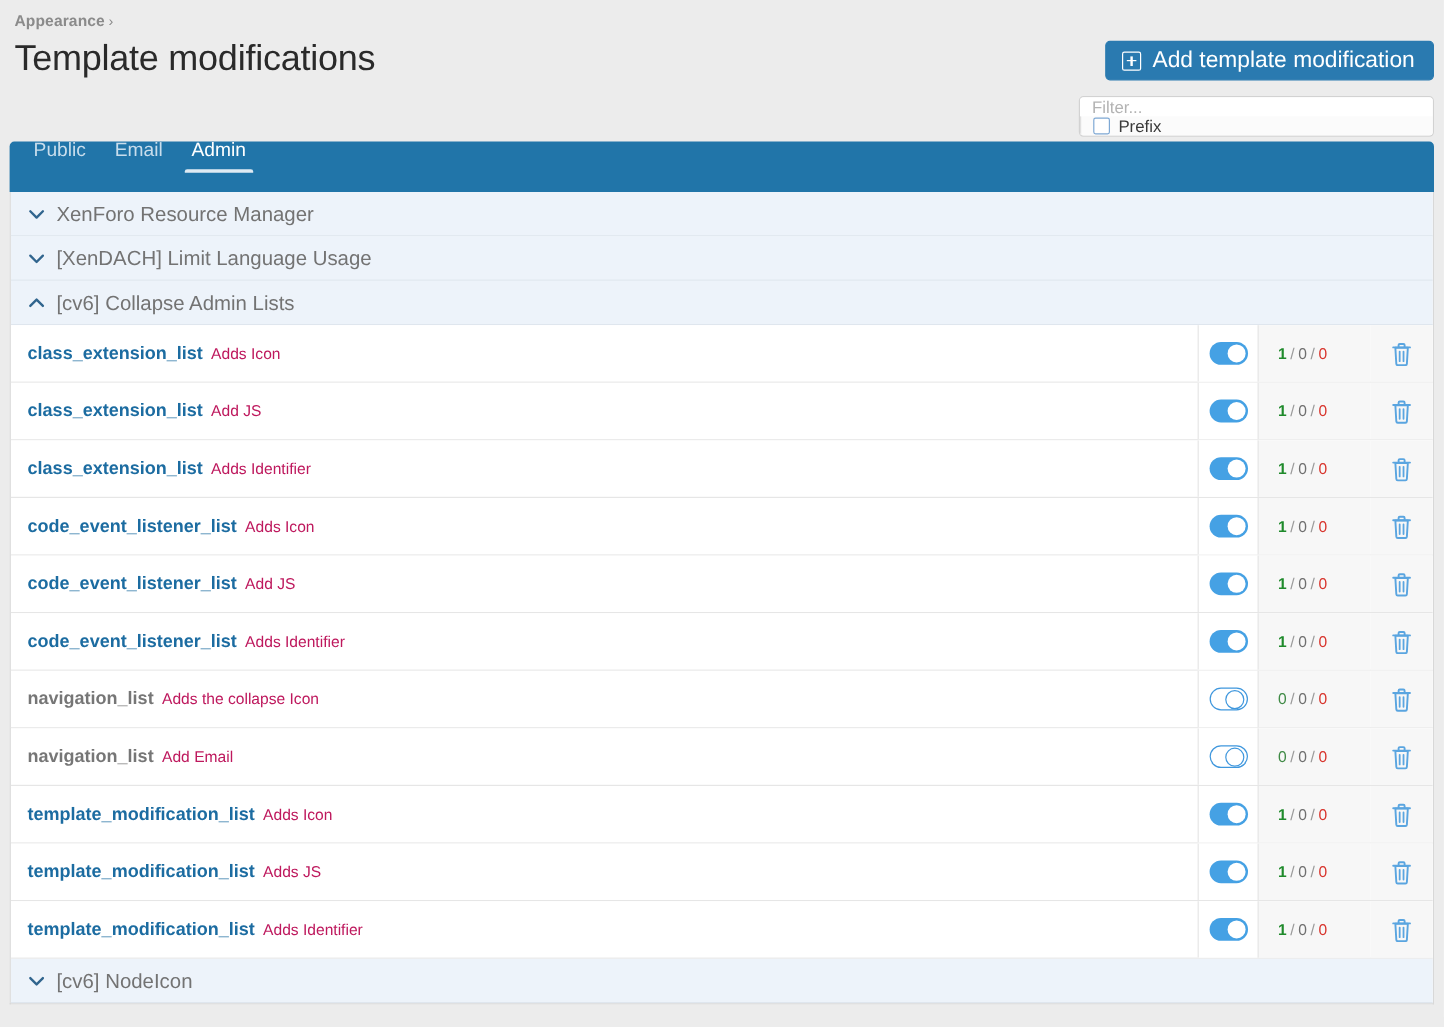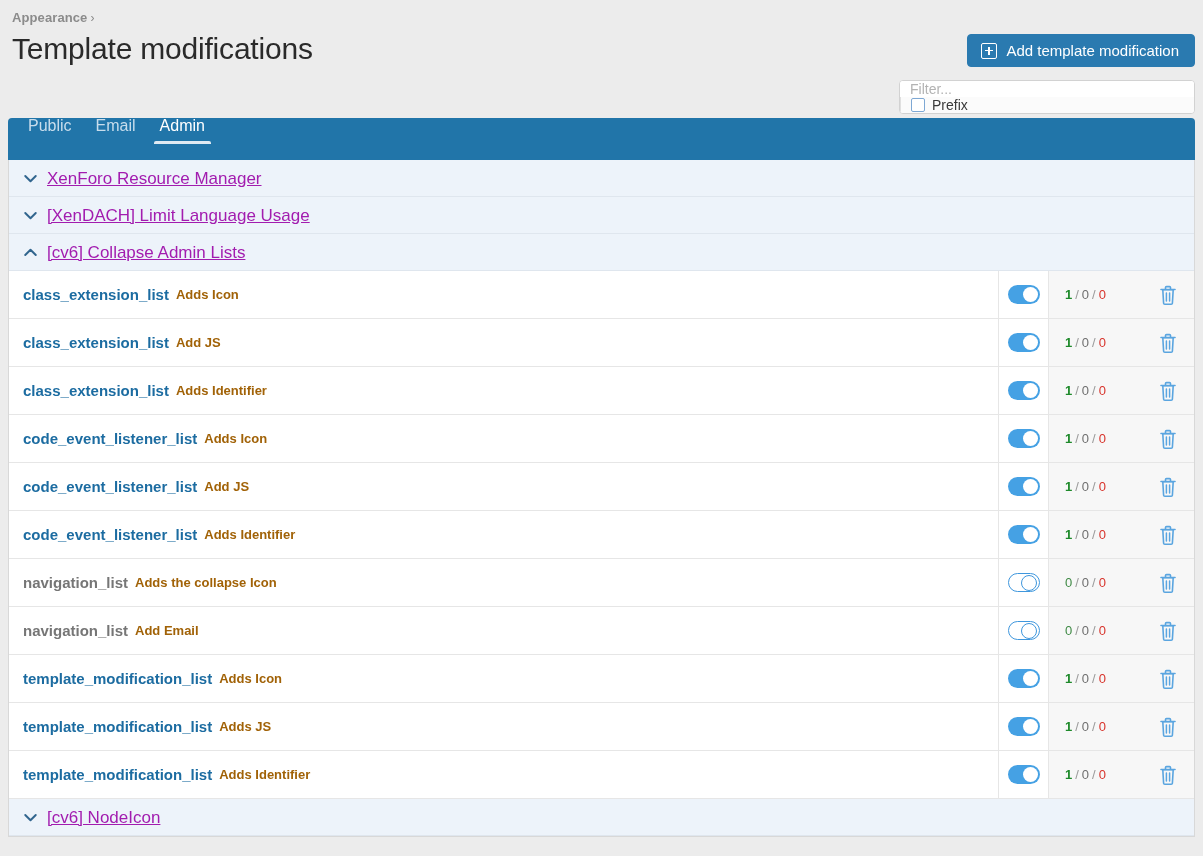--- a/index.html
+++ b/index.html
@@ -44,21 +44,21 @@
     right: 8px;
     height: 33px;
     display: flex;
     align-items: center;
     gap: 9px;
     padding: 0 15px 0 13px;
     background: #2a7ab0;
     border: 1px solid #2a7ab0;
     border-radius: 4px;
     color: #fff;
-    font-size: 15px;
+    font-size: 19px;
     cursor: pointer;
     font-family: "Liberation Sans", sans-serif;
   }
   .plus-box {
     width: 16px; height: 16px;
     border: 1.6px solid #fff;
     border-radius: 2px;
     position: relative;
     flex: 0 0 auto;
   }
@@ -169,23 +169,22 @@
     align-items: center;
     gap: 9px;
     height: 37px;
     padding: 0 0 0 14px;
     background: #edf3fa;
     border-bottom: 1px solid #dfe6ee;
     cursor: pointer;
   }
   .group-label {
     font-size: 17px;
-    color: #a21caf;
+    color: #737373;
     line-height: 1;
-    text-decoration: underline;
   }
   .chev {
     width: 15px; height: 15px;
     flex: 0 0 auto;
     display: block;
   }
 
   .mod-row {
     display: flex;
     align-items: stretch;
@@ -205,23 +204,22 @@
   .mod-name {
     font-size: 15px;
     font-weight: bold;
     color: #1c6ca1;
     text-decoration: none;
     white-space: nowrap;
   }
   .mod-row.off .mod-name { color: #767676; }
   .mod-desc {
     font-size: 13px;
-    color: #a16207;
+    color: #be185d;
     white-space: nowrap;
-    font-weight: bold;
   }
 
   .col-toggle {
     flex: 0 0 50px;
     border-left: 1px solid #e6e6e6;
     display: flex;
     align-items: center;
     justify-content: center;
     background: #fff;
   }

